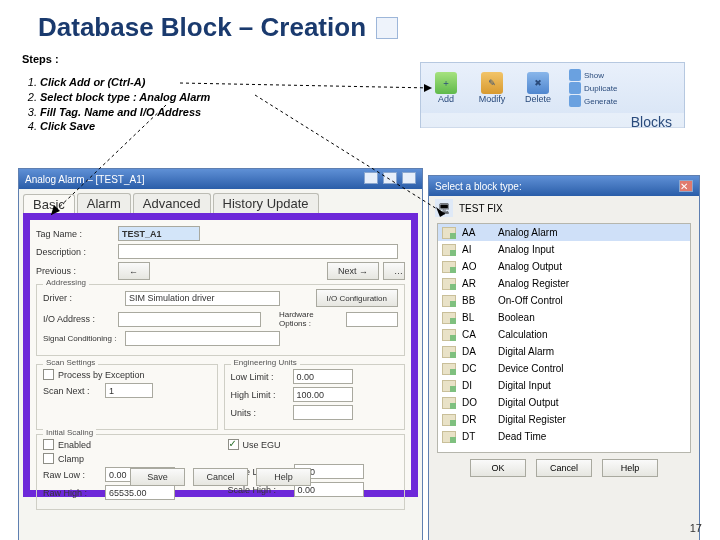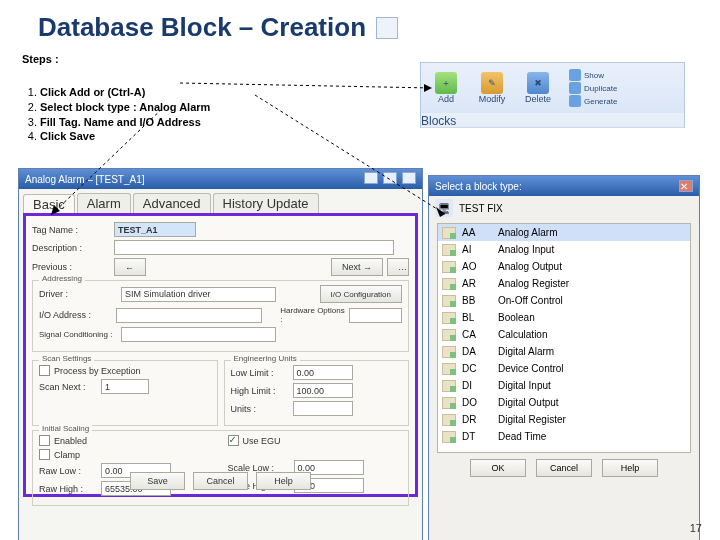--- a/index.html
+++ b/index.html
@@ -26,21 +26,21 @@
     width: 22px; height: 22px;
     background: #eef3fb;
     border: 1px solid #9db6d9;
   }
   .steps {
     font-size: 11px;
     padding: 3px 22px 0;
     line-height: 1.35;
   }
   .steps b { font-weight: bold; }
-  .steps ol { margin: 18px 0 0 0; padding-left: 18px; }
+  .steps ol { margin: 8px 0 0 0; padding-left: 18px; font-style: italic; }
 
   
   .ribbon {
     position: absolute;
     top: 62px; right: 35px;
     width: 265px; height: 66px;
     background: linear-gradient(#e9f0fb, #d7e4f5);
     border: 1px solid #b6c8e0;
     font-size: 9px;
     color: #2a4b7c;
@@ -52,21 +52,21 @@
     border-radius: 3px;
   }
   .ribbon-icon {
     width: 22px; height: 22px;
     border-radius: 3px;
     display: flex; align-items: center; justify-content: center;
   }
   .ribbon-small-col { display: flex; flex-direction: column; gap: 1px; margin-left: 6px; }
   .ribbon-small { display: flex; align-items: center; gap: 3px; font-size: 8px; }
   .ribbon-small .sm-ic { width: 12px; height: 12px; background: #6aa1e0; border-radius: 2px; }
-  .ribbon-caption { text-align: left; font-size: 12px; background: rgba(255,255,255,0.35); padding: 1px 0; }
+  .ribbon-caption { text-align: right; font-size: 14px; background: rgba(255,255,255,0.35); padding: 1px 12px; }
 
   
   .dialog-analog {
     position: absolute;
     left: 18px; top: 168px;
     width: 405px; height: 375px;
     border: 1px solid #5f7fb0;
     background: #f5f5f1;
     font-size: 9px;
     color: #333;
@@ -91,21 +91,21 @@
     padding: 2px 9px;
     border: 1px solid #bcbcb4;
     background: #eeeeea;
     border-bottom: none;
     margin-right: 2px;
     border-radius: 3px 3px 0 0;
   }
   .tab.active { background: #faf9f5; position: relative; top: 1px; }
   .tab-body {
     margin: 0 4px 4px; padding: 6px;
-    border: 3px solid #6d28d9;
+    border: 7px solid #6d28d9;
     background: #faf9f5;
     height: 284px;
     position: relative;
   }
   .row { display: flex; align-items: center; margin-bottom: 3px; gap: 4px; }
   .lbl { width: 78px; color: #333; }
   .inp {
     height: 15px; border: 1px solid #a9a99f; background: #fff;
     padding: 0 3px; font-size: 9px;
     display: inline-flex; align-items: center;

